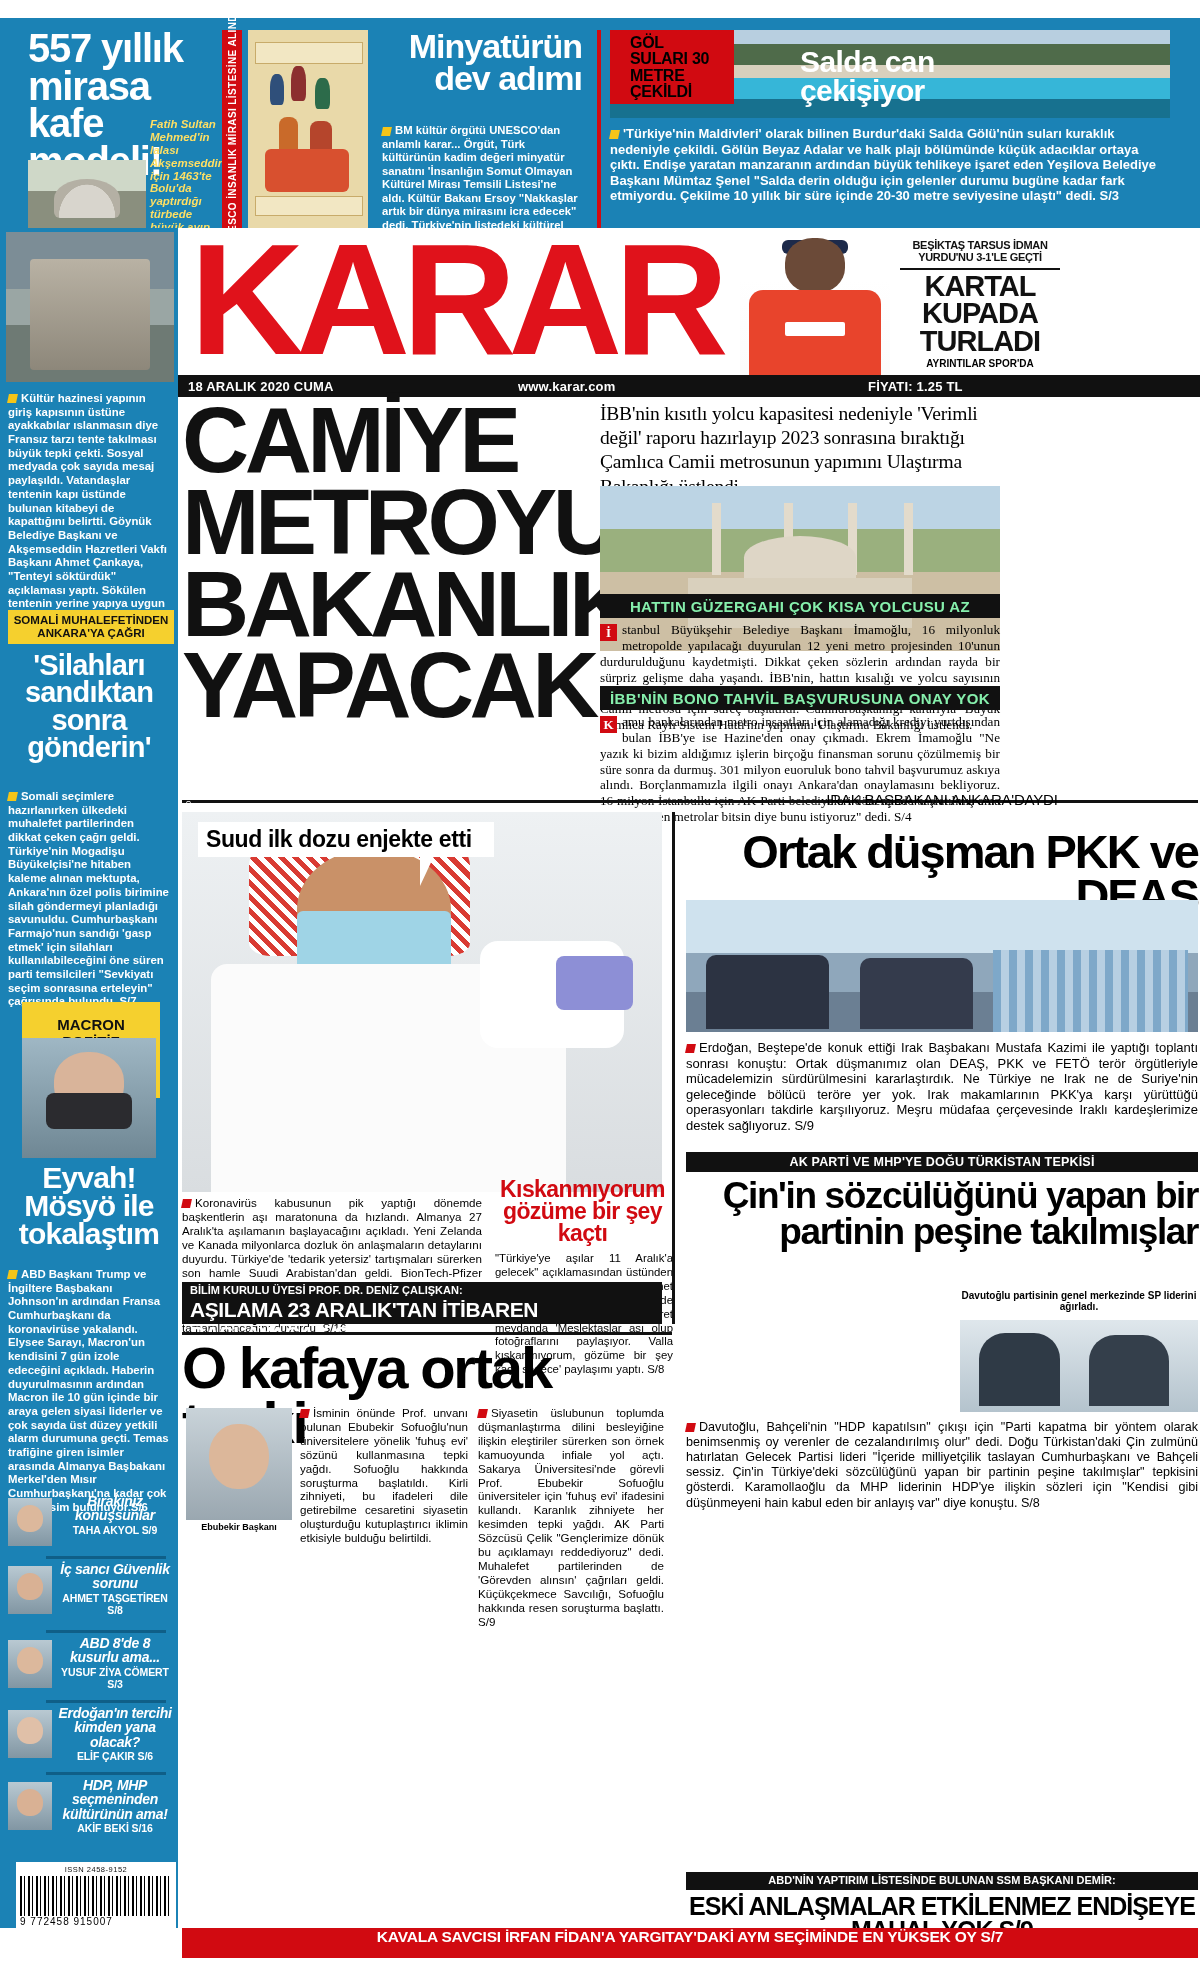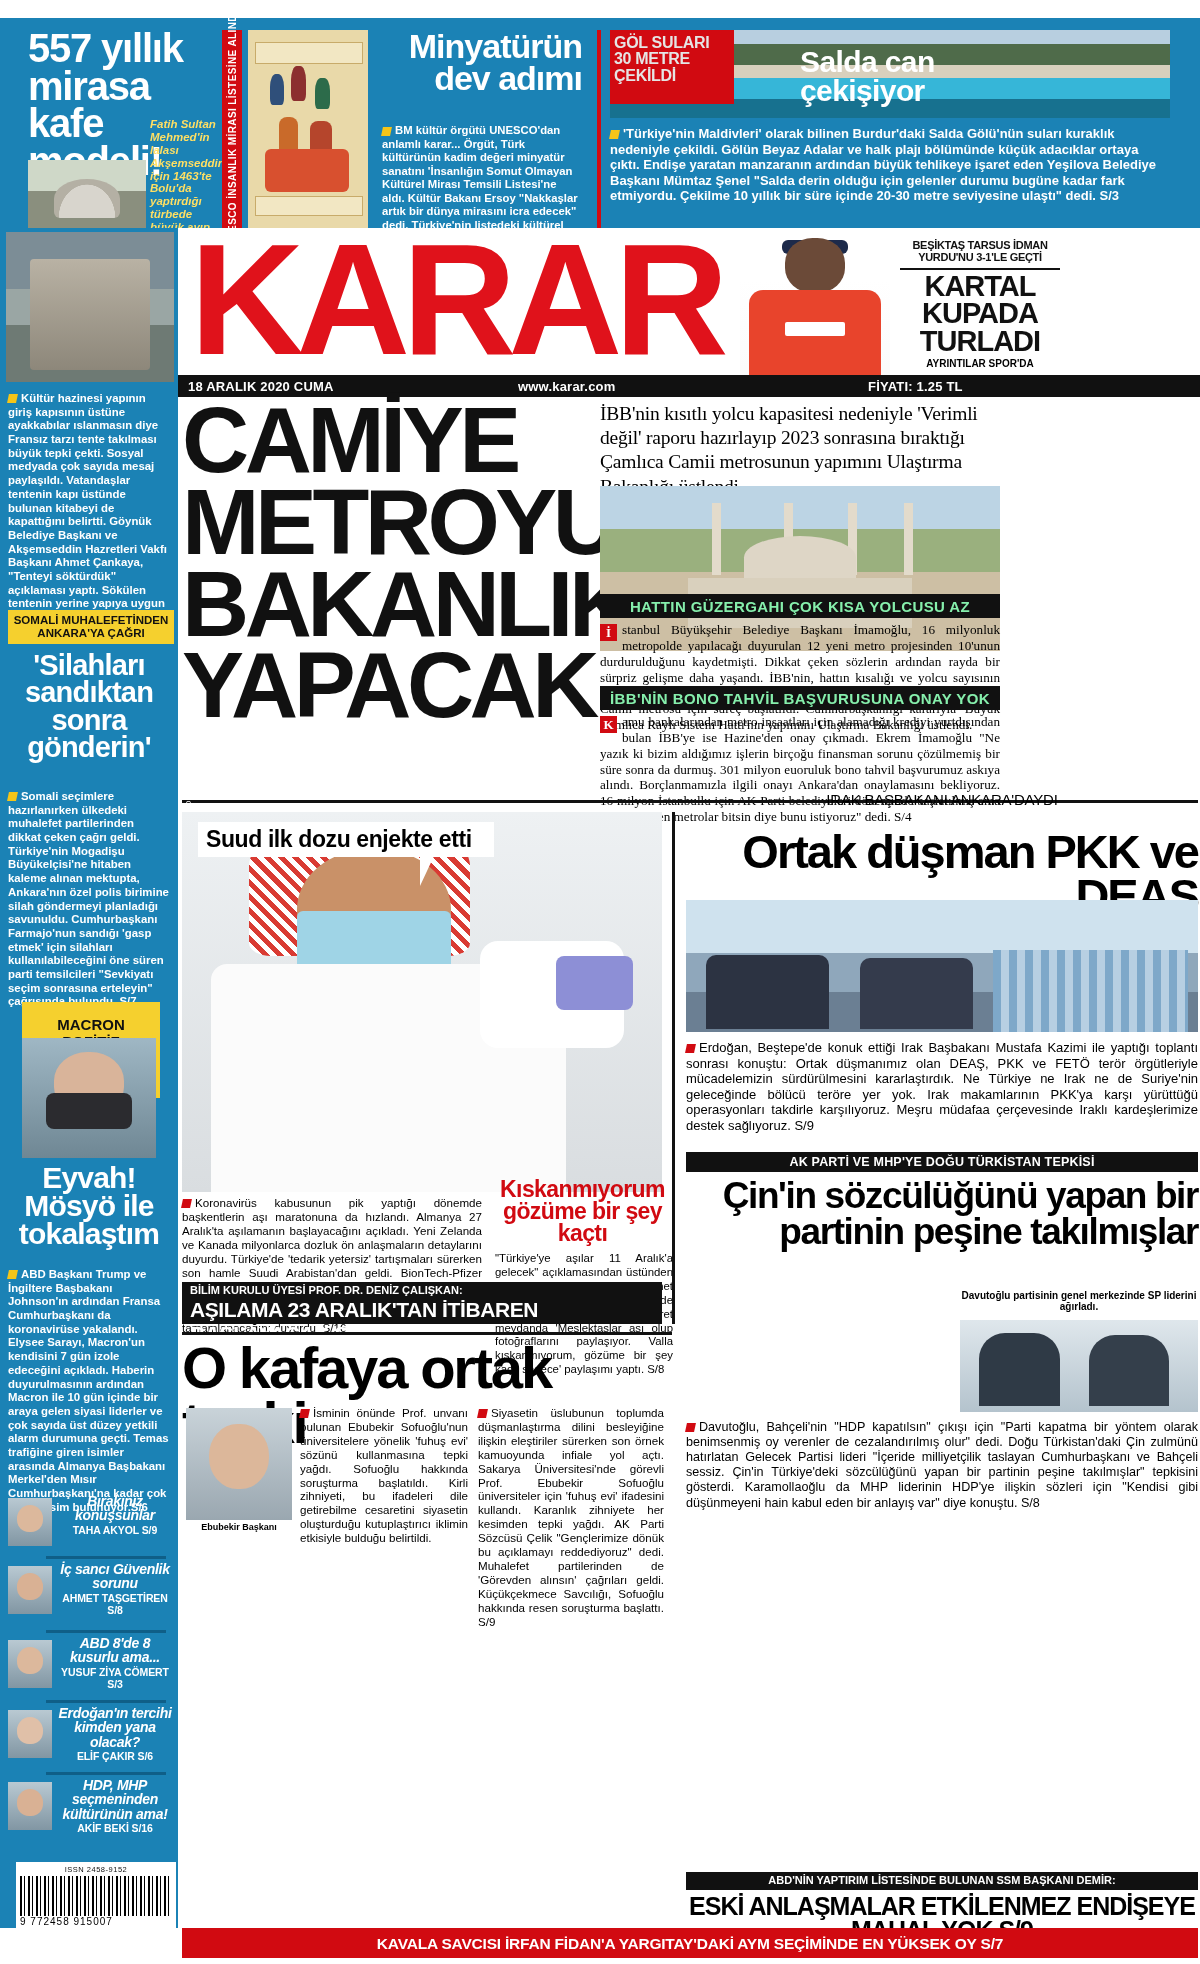--- a/index.html
+++ b/index.html
@@ -43,21 +43,21 @@
   .mfig{position:absolute;border-radius:40% 40% 20% 20%;}
 
   #t2{left:382px;top:30px;width:200px;}
   .t2h{font-size:34px;line-height:.95;font-weight:bold;color:#fff;letter-spacing:-1px;text-align:right;}
   #t2body{left:382px;top:124px;width:200px;font-size:11.3px;line-height:1.2;
           color:#fff;font-weight:bold;}
 
   #redline{left:597px;top:30px;width:4px;height:198px;background:#d10a11;}
 
   #gol{left:610px;top:30px;width:124px;height:74px;background:#d10a11;z-index:4;}
-  #gol p{margin:0;padding:5px 4px;color:#e5e5e5;font-weight:bold;font-size:16px;
+  #gol p{margin:0;padding:5px 20px;color:#000000;font-weight:bold;font-size:16px;
          line-height:1.02;letter-spacing:-.3px;}
   #saldaPic{left:610px;top:30px;width:560px;height:88px;overflow:hidden;}
   .lakeimg{width:100%;height:100%;
     background:
      linear-gradient(to bottom,#b8cfe0 0 16%,#4f6b4a 16% 40%,#d8d0bd 40% 55%,
       #36b6d8 55% 78%,#17718f 78% 100%);}
   #t3{left:800px;top:48px;width:250px;}
   .t3h{font-size:30px;line-height:.95;font-weight:bold;color:#fff;letter-spacing:-.6px;}
   #t3body{left:610px;top:126px;width:560px;font-size:13px;line-height:1.2;
           color:#fff;font-weight:bold;}
@@ -233,21 +233,21 @@
   #botCap{left:186px;top:1522px;width:106px;text-align:center;font-size:9px;font-weight:bold;}
   #botCol1{left:300px;top:1406px;width:168px;font-size:11.6px;line-height:1.2;text-align:justify;}
   #botCol2{left:478px;top:1406px;width:186px;font-size:11.6px;line-height:1.2;text-align:justify;}
 
   #abdBar{left:686px;top:1872px;width:512px;height:18px;background:#111;}
   #abdBar span{display:block;padding-top:2px;text-align:center;color:#fff;font-size:11px;font-weight:bold;}
   #eskiH{left:686px;top:1894px;width:512px;text-align:center;font-size:25px;
          line-height:.96;font-weight:bold;letter-spacing:-1px;}
 
   #kavala{left:182px;top:1928px;width:1016px;height:30px;background:#d10a11;}
-  #kavala span{display:block;padding-top:7px;text-align:center;color:#fff;
+  #kavala span{display:block;text-align:center;color:#fff;
      font-size:15.5px;font-weight:bold;letter-spacing:-.2px;}
 </style>
 </head>
 <body>
 
 <div class="page">
 
   <div class="abs" id="topbanner"></div>
 
   <div class="abs" id="t1">

